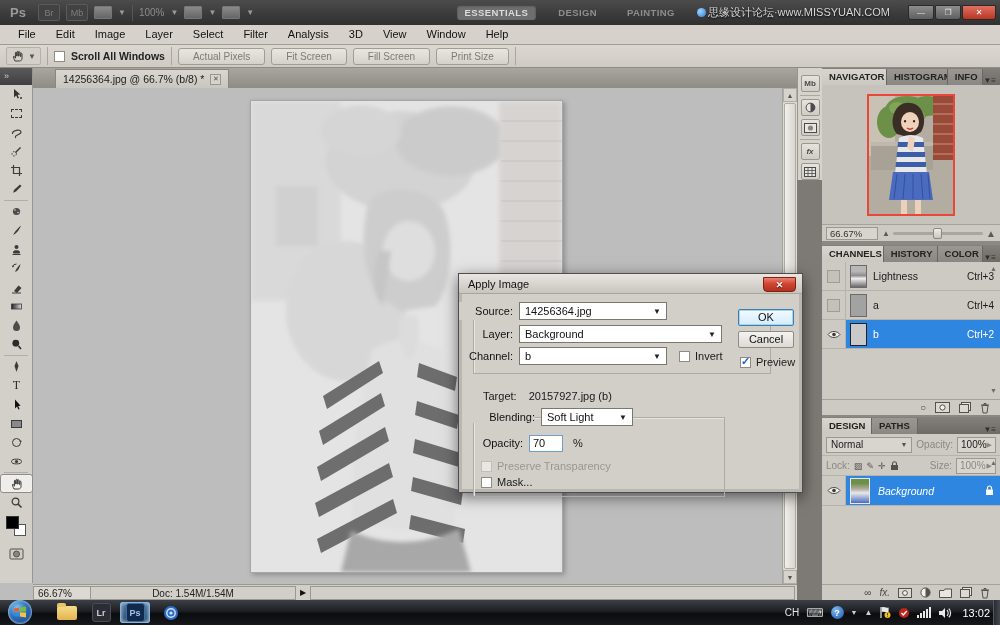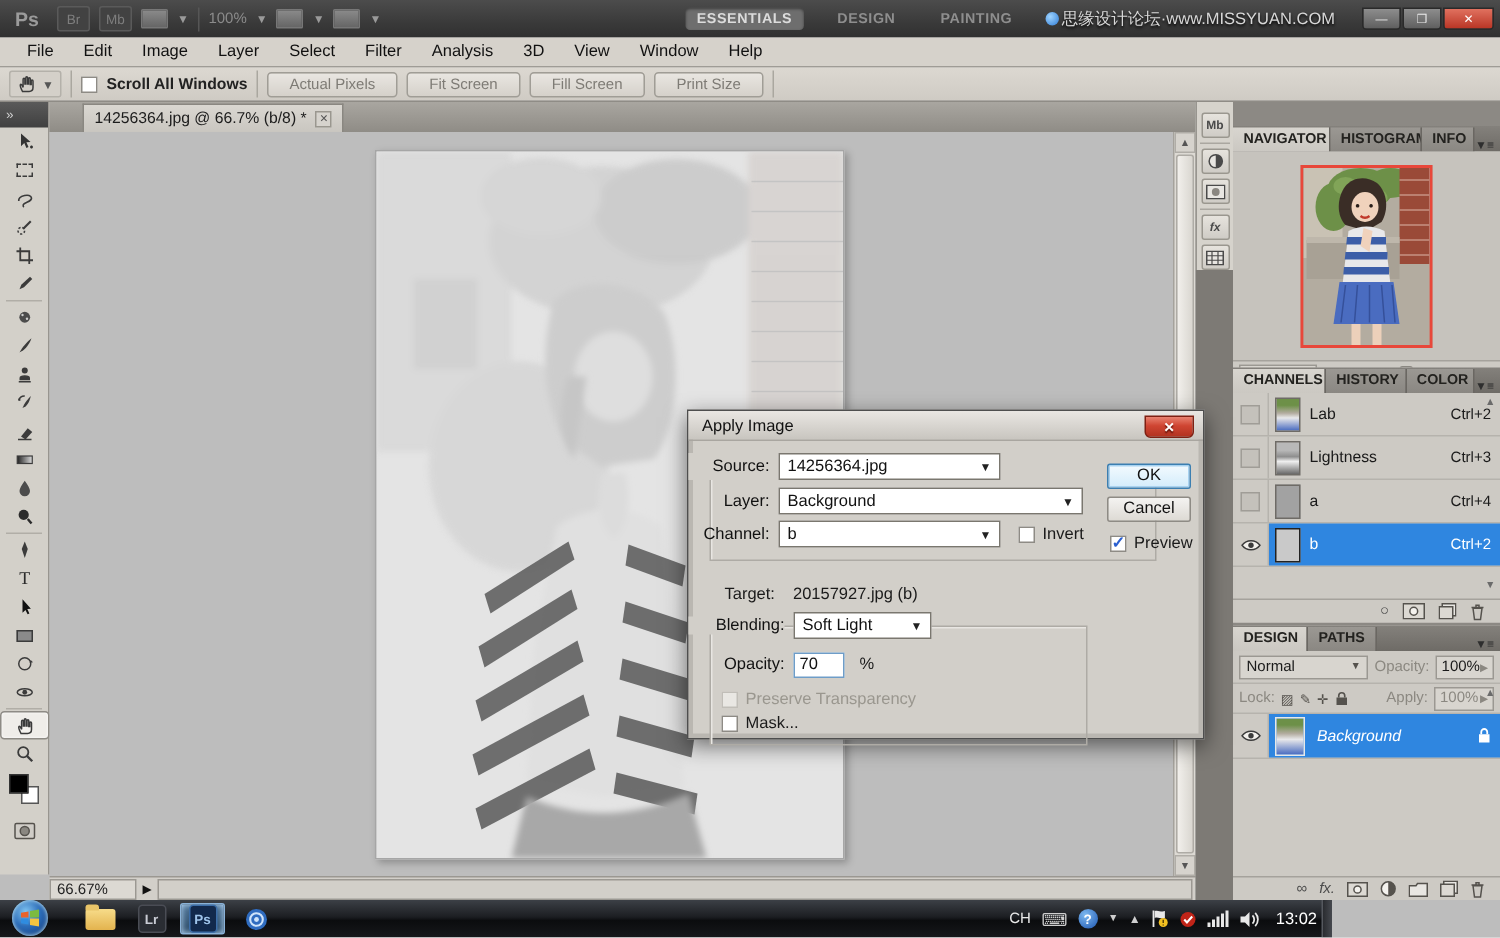--- a/index.html
+++ b/index.html
@@ -146,21 +146,21 @@
   .dd .caret { font-size:8px; color:#222; }
   .txt { height:17px; background:#fff; border:1px solid #6e9dc8; padding:0 3px; font-size:11px; line-height:15px; color:#111; }
   .pct { margin-left:10px; }
   .btn { position:absolute; width:56px; height:17px; font-size:11px; text-align:center; line-height:15px;
     border:1px solid #8e8b85; border-radius:2px; background:linear-gradient(#f4f3f1,#dddad4); color:#111; }
   .btn.default { border:1px solid #3c7fb1; box-shadow:0 0 0 1px #a8d2f0 inset; background:linear-gradient(#f3fafe,#d3ecfb); }
   .cb-row { position:absolute; display:flex; align-items:center; gap:5px; }
   .cb-row.disabled { color:#9a978f; }
 
   
-  .taskbar { position:absolute; left:0; bottom:0; width:888px; height:25px;
+  .taskbar { position:absolute; left:0; bottom:0; width:1000px; height:25px;
     background:linear-gradient(#3c4046,#1c1e22 45%,#0b0c0e 55%,#17181b); display:flex; align-items:center; color:#e8e8e8; }
   .orb { position:absolute; left:8px; top:0px; width:24px; height:24px; border-radius:50%;
     background:radial-gradient(circle at 38% 32%, #7fc3f0 0%, #2b6cb8 45%, #12316e 100%); box-shadow:inset 0 0 3px #dff; }
   .orb svg { position:absolute; left:5px; top:5px; }
   .task-ico { position:absolute; top:2px; width:30px; height:21px; display:flex; align-items:center; justify-content:center; border-radius:2px; }
   .task-ico.active { border:1px solid #8ab2d8; background:linear-gradient(#5b7smoke,#31506e); background:linear-gradient(#4f7396,#2c4a66); box-shadow:inset 0 0 4px #bde0ff; }
   .app-sq { width:19px; height:19px; border-radius:3px; font-size:9px; font-weight:bold; display:flex; align-items:center; justify-content:center; }
   .folder-ico { width:20px; height:14px; background:linear-gradient(#f7dc8a,#e3b34e); border-radius:2px; position:relative; }
   .folder-ico::before { content:""; position:absolute; left:0; top:-3px; width:9px; height:4px; background:#e8c468; border-radius:2px 2px 0 0; }
   .tray { position:absolute; right:10px; top:0; height:25px; display:flex; align-items:center; gap:7px; font-size:10px; }
@@ -434,20 +434,21 @@
       </div>
 
       <div class="vscroll" style="top:20px;">
         <div class="vs-arrow" style="top:0;">▲</div>
         <div class="vs-thumb"></div>
         <div class="vs-arrow" style="bottom:0;">▼</div>
       </div>
 
       <div class="statusbar">
         <div class="sb-zoom">66.67%</div>
+        <div class="sb-doc">Doc: 1.54M/1.54M</div>
         <span class="sb-arrow">▶</span>
         <div class="sb-rest"></div>
       </div>
     </div>
 
     <div class="minidock">
       <div class="minidock-top">
         <div class="md-ico">Mb</div>
         <div class="md-sep"></div>
         <div class="md-ico">
@@ -468,21 +469,21 @@
             <svg width="12" height="10" viewBox="0 0 12 10">
               <rect x=".5" y=".5" width="11" height="9" fill="#e8e6e2" stroke="#4a4a4a"></rect>
               <path d="M.5,3.5 H11.5 M.5,6.5 H11.5 M4,0.5 V9.5 M8,0.5 V9.5" stroke="#4a4a4a" stroke-width=".8"></path>
             </svg>
           </div>
       </div>
     </div>
 
     <div class="dock">
 
-      <div class="panel" style="top:16px; height:173px;">
+      <div class="panel" style="top:0; height:173px;">
         <div class="ptabs">
           <span class="ptab active" style="width:66px;">NAVIGATOR</span>
           <span class="ptab" style="width:62px;">HISTOGRAM</span>
           <span class="ptab" style="width:36px;">INFO</span>
           <span class="pmenu">▼≡</span>
         </div>
         <div class="nav-body">
           <div class="nav-thumb">
             <svg width="84" height="118" viewBox="0 0 84 118">
               <rect width="84" height="118" fill="#b3aca0"></rect>
@@ -541,30 +542,20 @@
           <span class="ptab" style="width:46px;">COLOR</span>
           <span class="pmenu">▼≡</span>
         </div>
         <div style="position:relative;">
           <span class="scroll-caret" style="top:3px;">▲</span>
           <div class="ch-row">
             <div class="eye-cell">
                 <span class="eye-box"></span>
               </div>
             <div class="row-main">
-              <span class="ch-thumb" style="background:linear-gradient(#6d9048 20%,#b3aca0 45%,#e8e8ea 60%,#4a6cc0);"></span>
-              <span class="ch-name">Lab</span>
-              <span class="ch-key">Ctrl+2</span>
-            </div>
-          </div>
-          <div class="ch-row">
-            <div class="eye-cell">
-                <span class="eye-box"></span>
-              </div>
-            <div class="row-main">
               <span class="ch-thumb" style="background:linear-gradient(#b8b8b8 25%,#8e8e8e 45%,#efefef 60%,#6a6a6a);"></span>
               <span class="ch-name">Lightness</span>
               <span class="ch-key">Ctrl+3</span>
             </div>
           </div>
           <div class="ch-row">
             <div class="eye-cell">
                 <span class="eye-box"></span>
               </div>
             <div class="row-main">
@@ -623,21 +614,21 @@
         </div>
         <div class="ly-ctl2">
           <span>Lock:</span>
           <span class="lock-ico">▨</span>
           <span class="lock-ico">✎</span>
           <span class="lock-ico">✛</span>
           <svg width="9" height="10" viewBox="0 0 9 10">
               <rect x="1" y="4" width="7" height="5" fill="#55524d"></rect>
               <path d="M2.5,4 V2.8 a2,2 0 0,1 4,0 V4" fill="none" stroke="#55524d" stroke-width="1.1"></path>
             </svg>
-          <span style="margin-left:auto;">Apply:</span>
+          <span style="margin-left:auto;">Size:</span>
           <div class="val-box">
               <span>100%</span>
               <span style="font-size:7px;color:#8b8881;">▶</span>
             </div>
         </div>
         <div class="ly-row">
           <div class="eye-cell">
             <svg width="14" height="9" viewBox="0 0 14 9">
                 <path d="M1,4.5 C4,0.5 10,0.5 13,4.5 C10,8.5 4,8.5 1,4.5 Z" fill="#f2f0ec" stroke="#3b3b3b" stroke-width=".9"></path>
                 <circle cx="7" cy="4.5" r="1.8" fill="#3b3b3b"></circle>
@@ -714,21 +705,21 @@
         <span style="margin-left:5px;">Invert</span>
       </div>
 
       <div class="frow" style="left:24px; top:96px;">
         <span>Target:</span>
         <span style="margin-left:12px;">20157927.jpg (b)</span>
       </div>
 
       <div class="groupbox" style="left:14px; top:123px; width:252px; height:80px;"></div>
 
-      <div class="frow" style="left:0; top:114px; width:260px; height:18px;">
+      <div class="frow" style="left:12px; top:114px; width:260px; height:18px;">
         <span class="flabel" style="width:64px; background:#d2cfc9;">Blending:</span>
         <div class="dd" style="width:92px; margin-left:6px;">
           <span>Soft Light</span>
             <span class="caret">▼</span>
         </div>
       </div>
 
       <div class="frow" style="left:0; top:140px; width:260px; height:18px;">
         <span class="flabel" style="width:64px;">Opacity:</span>
         <input class="txt" style="width: 34px; margin-left: 6px;" value="70">

